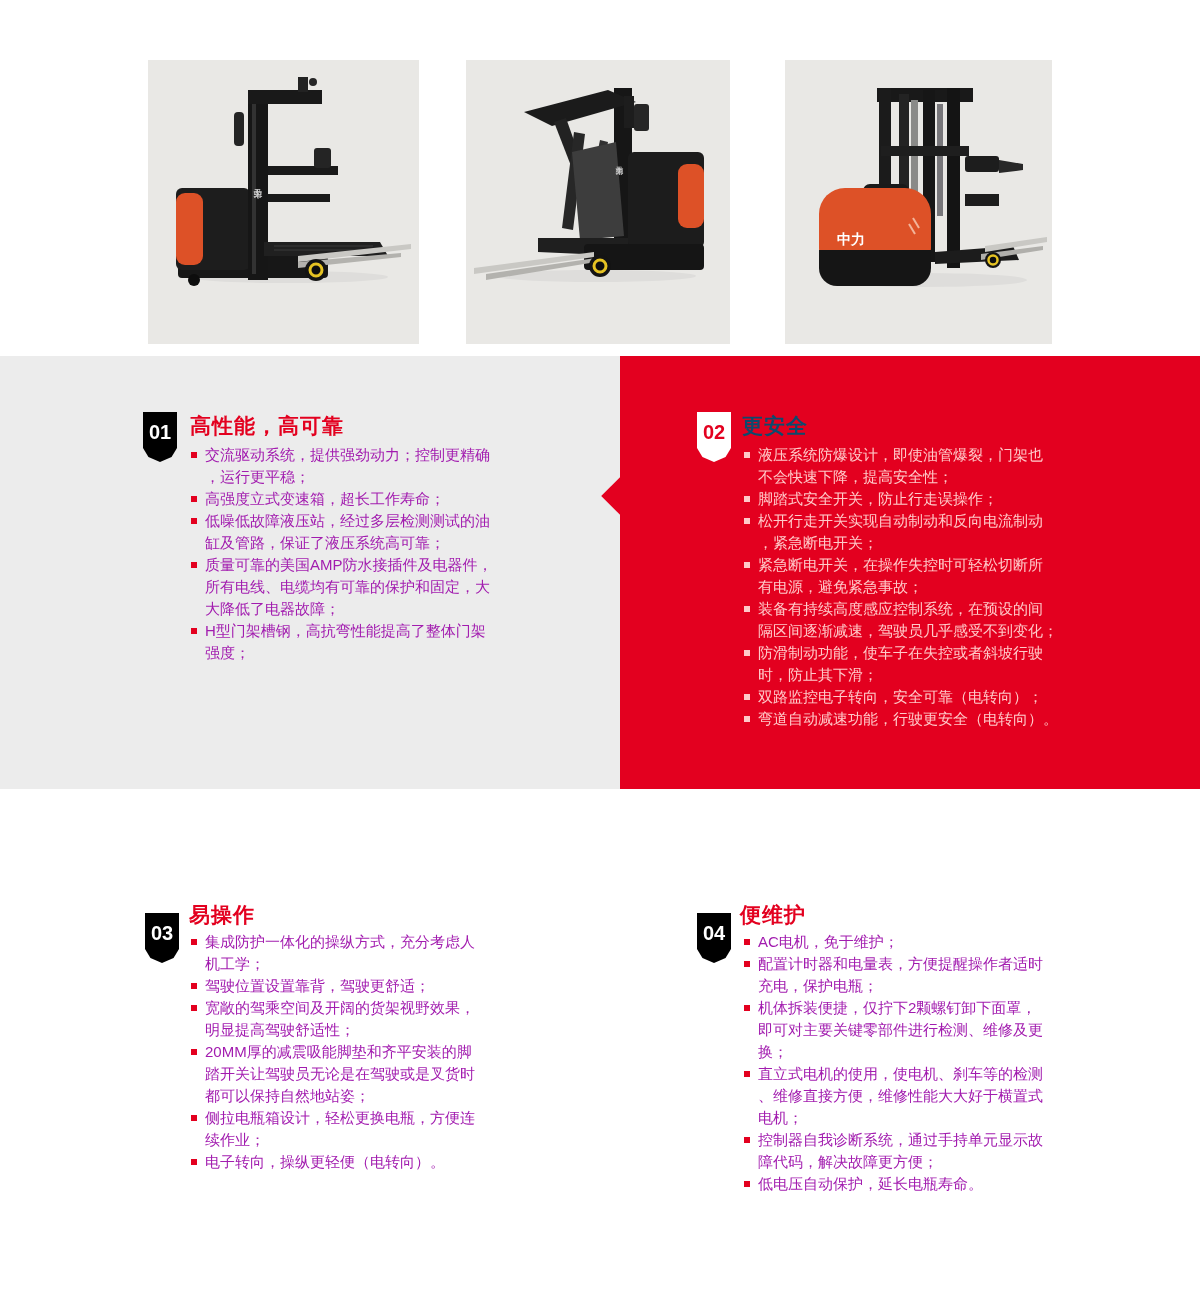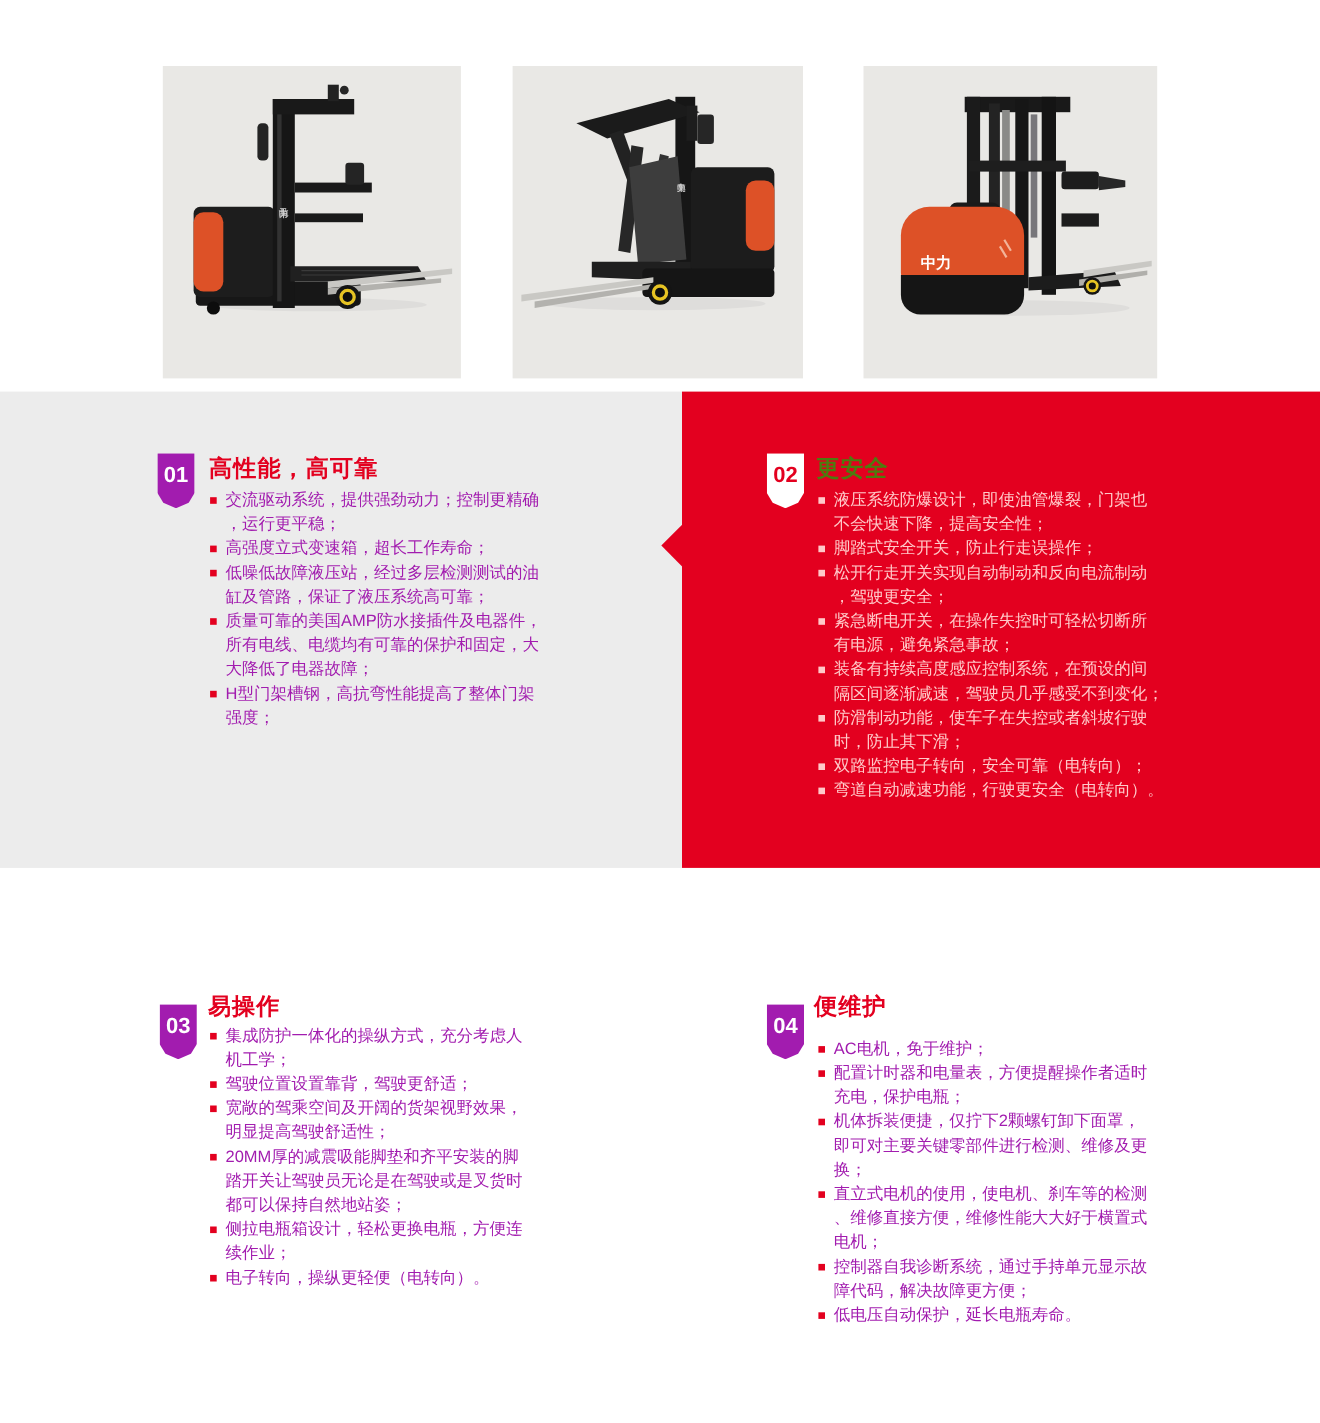--- a/index.html
+++ b/index.html
@@ -11,26 +11,26 @@
   .photo-box svg{display:block;}
 
   
   .panel-gray{position:absolute;left:0;top:356px;width:620px;height:433px;background:#ececec;}
   .panel-red{position:absolute;left:620px;top:356px;width:580px;height:433px;background:#e3001f;}
   .diamond{position:absolute;left:607px;top:482px;width:28px;height:28px;background:#e3001f;transform:rotate(45deg);}
 
   
   .badge{position:absolute;width:34px;height:50px;font-weight:bold;font-size:20px;text-align:center;line-height:40px;
          clip-path:polygon(0 0,100% 0,100% 72%,84% 90%,50% 100%,16% 90%,0 72%);}
-  .badge.red{background:#a21caf;color:#ffffff;}
+  .badge.red{background:#000000;color:#ffffff;}
   .badge.white{background:#ffffff;color:#e3001f;}
 
   .sec-title{position:absolute;font-size:21px;font-weight:bold;letter-spacing:1px;}
   .sec-title.on-gray{color:#e3001f;text-align:center;}
-  .sec-title.on-red{color:#4d7c0f;}
+  .sec-title.on-red{color:#0c4a6e;}
   .sec-title.on-white{color:#e3001f;}
 
   ul.features{position:absolute;margin:0;padding:0;list-style:none;width:336px;}
   ul.features li{display:flex;align-items:flex-start;}
   .bullet{flex:none;width:6px;height:6px;margin:8px 8px 0 0;}
   .dark-list .bullet{background:#e3001f;}
   .light-list .bullet{background:#ffc9c9;}
   .txt{white-space:pre-line;font-size:15px;line-height:22px;}
   .dark-list .txt{color:#a21caf;}
   .light-list .txt{color:#ffc9c9;}
@@ -160,21 +160,21 @@
         <span class="txt">液压系统防爆设计，即使油管爆裂，门架也
 不会快速下降，提高安全性；</span>
       </li>
     <li>
         <span class="bullet"></span>
         <span class="txt">脚踏式安全开关，防止行走误操作；</span>
       </li>
     <li>
         <span class="bullet"></span>
         <span class="txt">松开行走开关实现自动制动和反向电流制动
-，驾驶更安全；</span>
+，紧急断电开关；</span>
       </li>
     <li>
         <span class="bullet"></span>
         <span class="txt">紧急断电开关，在操作失控时可轻松切断所
 有电源，避免紧急事故；</span>
       </li>
     <li>
         <span class="bullet"></span>
         <span class="txt">装备有持续高度感应控制系统，在预设的间
 隔区间逐渐减速，驾驶员几乎感受不到变化；</span>
@@ -223,21 +223,21 @@
 续作业；</span>
       </li>
     <li>
         <span class="bullet"></span>
         <span class="txt">电子转向，操纵更轻便（电转向）。</span>
       </li>
   </ul>
 
   <div class="badge red" style="left:697px;top:913px;">04</div>
   <div class="sec-title on-white" style="left:740px;top:901px;">便维护</div>
-  <ul class="features dark-list" style="left:744px;top:931px;margin-top:12px;">
+  <ul class="features dark-list" style="left:744px;top:931px;">
     <li>
         <span class="bullet"></span>
         <span class="txt">AC电机，免于维护；</span>
       </li>
     <li>
         <span class="bullet"></span>
         <span class="txt">配置计时器和电量表，方便提醒操作者适时
 充电，保护电瓶；</span>
       </li>
     <li>

